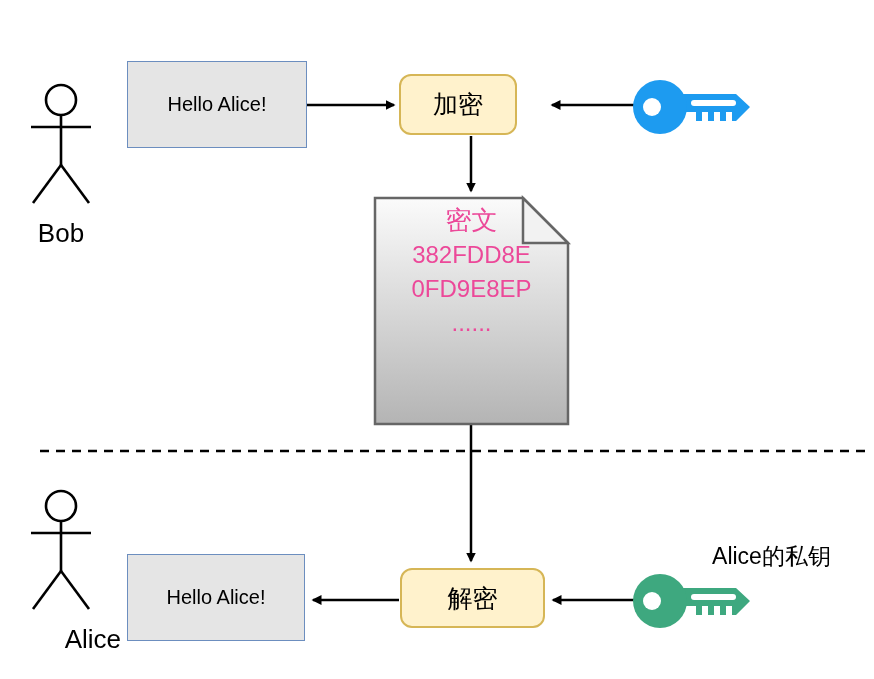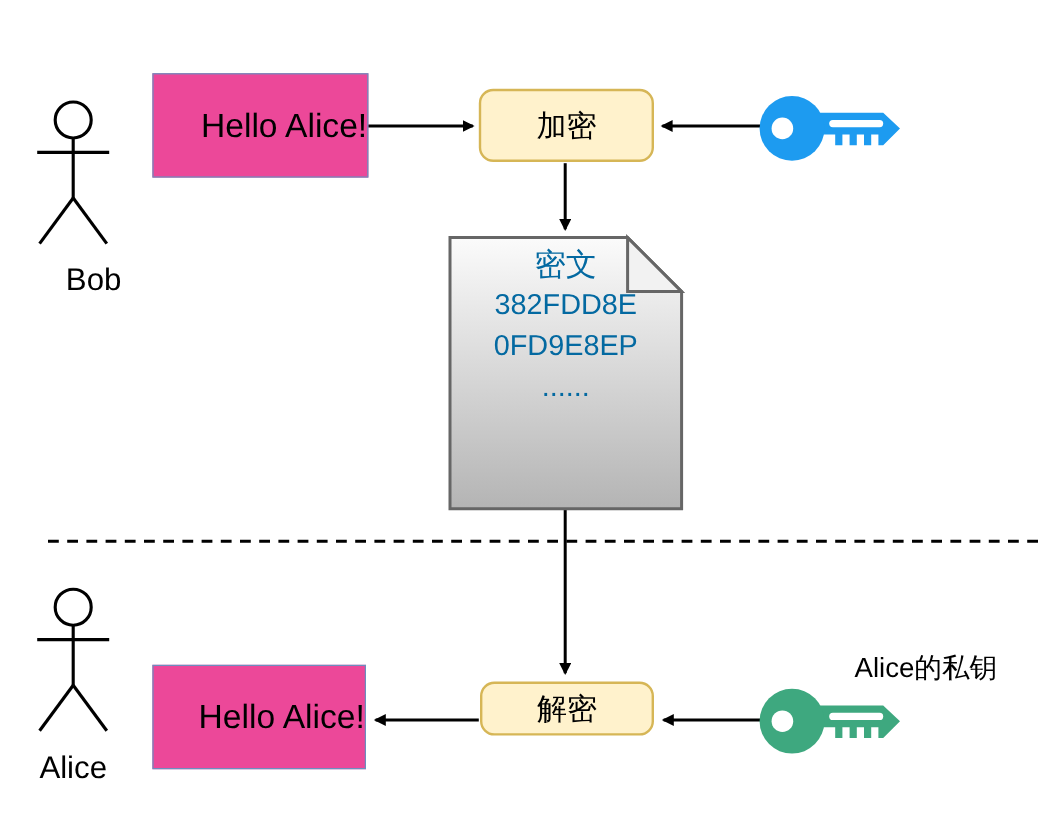--- a/index.html
+++ b/index.html
@@ -20,60 +20,59 @@
   .node {
     position: absolute;
     display: flex;
     align-items: center;
     justify-content: center;
     box-sizing: border-box;
     z-index: 2;
     color: #000;
   }
   .msg-box {
-    background: #ec4899;
+    background: #e5e5e5;
     border: 1.5px solid #6c8ebf;
-    font-size: 28px;
-    justify-content: flex-end;
+    font-size: 20px;
   }
   .msg-box-top   { left: 127px; top:  61px; width: 180px; height: 87px; }
   .msg-box-bottom{ left: 127px; top: 554px; width: 178px; height: 87px; }
   .proc-box {
     background: #fff2cc;
     border: 2px solid #d6b656;
     border-radius: 12px;
     font-size: 25px;
   }
-  .proc-box-encrypt { left: 399px; top:  74px; width: 146px; height: 61px; }
-  .proc-box-decrypt { left: 400px; top: 568px; width: 145px; height: 45px; }
+  .proc-box-encrypt { left: 399px; top:  74px; width: 118px; height: 61px; }
+  .proc-box-decrypt { left: 400px; top: 568px; width: 145px; height: 60px; }
   .actor-label {
     position: absolute;
     width: 120px;
     text-align: center;
     font-size: 26px;
     z-index: 2;
   }
-  .actor-label-top    { left: 18px;  top: 218px; }
-  .actor-label-bottom { left: 1px;  top: 624px; }
+  .actor-label-top    { left: 1px;  top: 218px; }
+  .actor-label-bottom { left: 1px;  top: 624px; text-align: right; }
   .key-label {
     position: absolute;
     width: 175px;
     text-align: center;
     font-size: 23px;
     z-index: 2;
   }
   .key-label-public  { left: 684px; top: 47px; }
   .key-label-private { left: 684px; top: 541px; }
   .doc-text {
     position: absolute;
     left: 375px; top: 202px;
     width: 193px;
     text-align: center;
     z-index: 2;
-    color: #0369a1;
+    color: #ec4899;
   }
   .doc-title { font-size: 26px; line-height: 36px; }
   .doc-line  { font-size: 24px; line-height: 34px; text-align: center; }
 </style>
 </head>
 <body>
 
 <div class="canvas">
 
   <svg class="layer-svg" viewBox="0 0 874 679" xmlns="http://www.w3.org/2000/svg">

